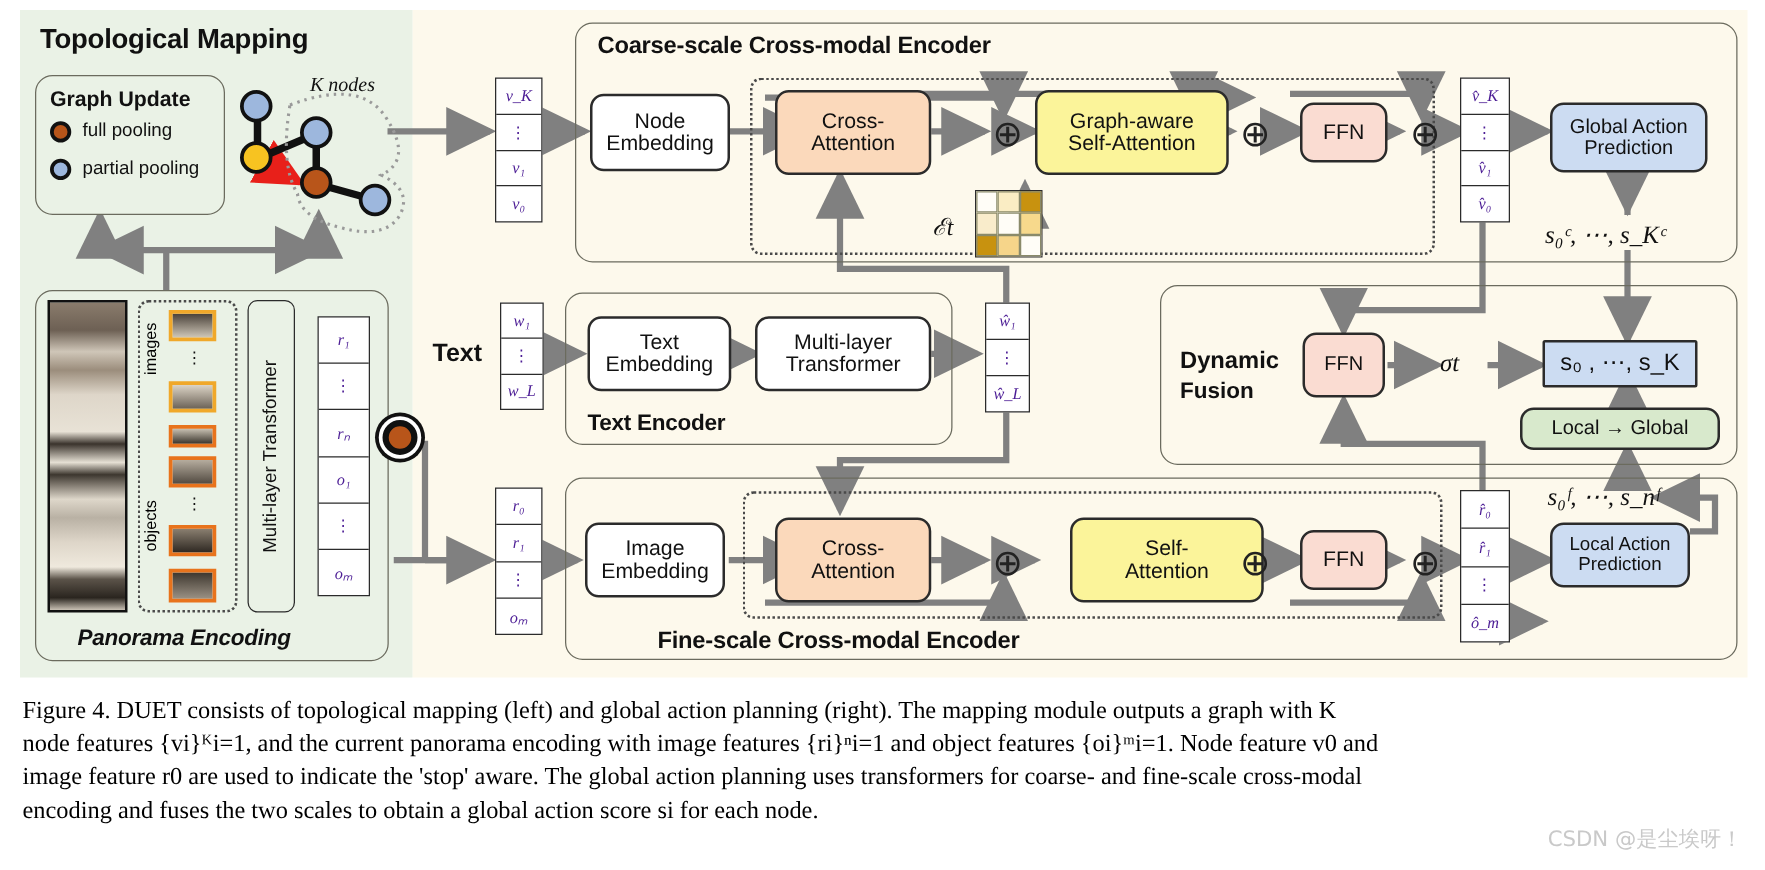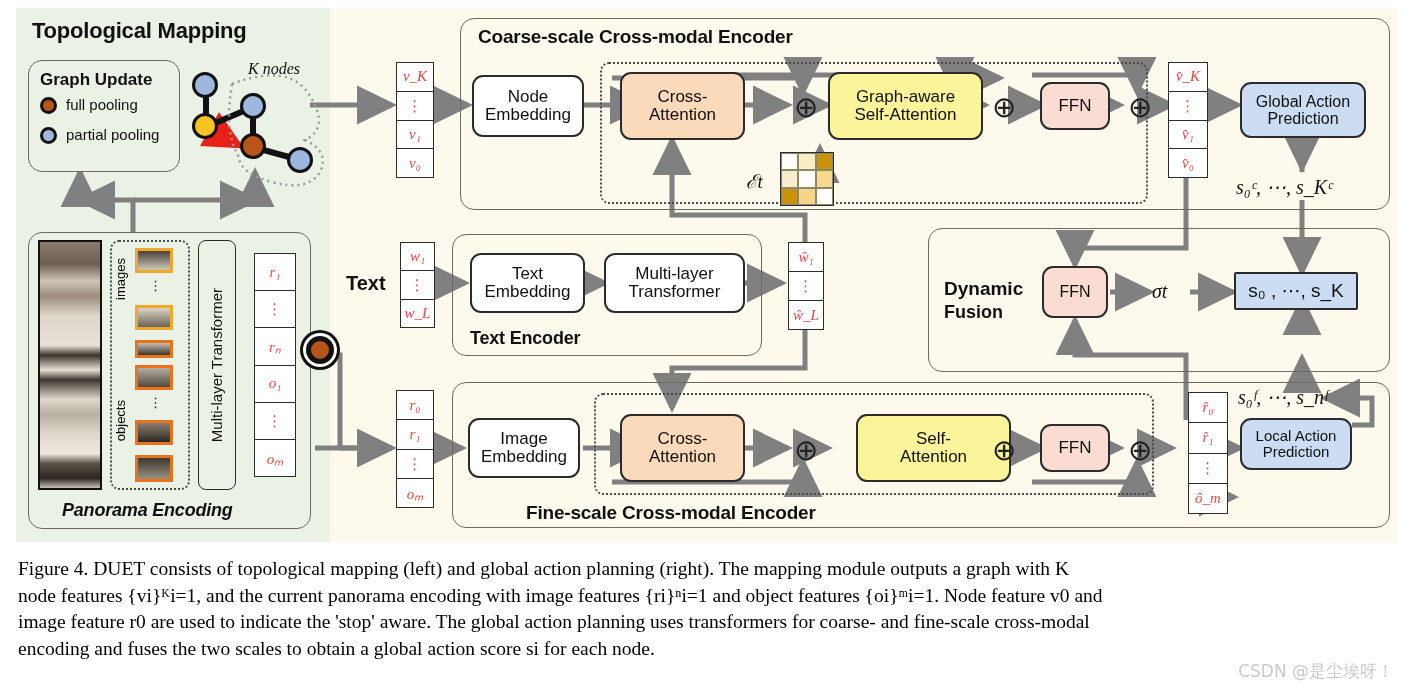--- a/index.html
+++ b/index.html
@@ -26,21 +26,21 @@
   .box.pink   { background:#fadcd2; }
   .box.blue   { background:#ccdcf2; }
   .box.green  { background:#d8e9cc; }
   .box.thin   { border-width:1.5px; border-radius:8px; }
   .box.sq     { border-radius:2px; }
 
   
   .stack { position:absolute; border:1.6px solid #2b2b2b; background:#fff; display:flex; flex-direction:column; }
   .stack .cell { flex:1; display:flex; align-items:center; justify-content:center;
                  border-bottom:1.6px solid #2b2b2b; font-family:"Liberation Serif", serif;
-                 font-style:italic; font-size:15px; color:#ef4444; }
+                 font-style:italic; font-size:13px; color:#4c1d95; }
   .stack .cell:last-child { border-bottom:none; }
   .dots { font-style:normal !important; letter-spacing:1px; font-size:15px; }
 
   .lbl { position:absolute; color:#111; white-space:nowrap; }
   .math { font-family:"Liberation Serif", serif; font-style:italic; }
 
   svg.wires { position:absolute; left:0; top:0; width:1412px; height:543px; pointer-events:none; }
 
   .dashbox { position:absolute; border:2px dotted #4a4a4a; border-radius:9px; }
 
@@ -309,37 +309,38 @@
 Embedding</div>
   <div class="box orange" style="left:620px; top:414px; width:125px; height:68px; font-size:17px; white-space:pre-line;">Cross-
 Attention</div>
   <div class="lbl" style="left:794px; top:433px; font-size:29px; color:#222;">⊕</div>
   <div class="box yellow" style="left:828px; top:414px; width:155px; height:68px; font-size:17px; white-space:pre-line;margin-left:28px;">Self-
 Attention</div>
   <div class="lbl" style="left:992px; top:433px; font-size:29px; color:#222;">⊕</div>
   <div class="box pink" style="left:1040px; top:424px; width:70px; height:48px; font-size:17px;">FFN</div>
   <div class="lbl" style="left:1128px; top:433px; font-size:29px; color:#222;">⊕</div>
 
-  <div class="stack" style="left:1168px; top:392px; width:40px; height:122px;margin-left:20px;">
+  <div class="stack" style="left:1168px; top:392px; width:40px; height:122px;">
     <div class="cell">r̂₀</div>
     <div class="cell">r̂₁</div>
     <div class="cell dots">⋮</div>
     <div class="cell">ô_m</div>
   </div>
 
   <div class="lbl math" style="left:1238px; top:385px; font-size:20px;">s₀ᶠ, ⋯, s_nᶠ</div>
   <div class="box blue" style="left:1240px; top:418px; width:112px; height:52px; font-size:15px; white-space:pre-line;">Local Action
 Prediction</div>
 
   <div class="panel" style="left:928px; top:228px; width:462px; height:144px;"></div>
   <div class="lbl" style="left:944px; top:278px; font-size:19px; font-weight:bold;">Dynamic</div>
   <div class="lbl" style="left:944px; top:302px; font-size:18px; font-weight:bold;">Fusion</div>
   <div class="box pink" style="left:1042px; top:266px; width:66px; height:52px; font-size:16px;">FFN</div>
   <div class="lbl math" style="left:1152px; top:280px; font-size:20px;">σt</div>
   <div class="box blue sq" style="left:1234px; top:272px; width:124px; height:38px; font-size:19px;">s₀ , ⋯, s_K</div>
+  <div class="box green" style="left:1216px; top:326px; width:160px; height:34px; font-size:16px;">Local → Global</div>
 
 </div>
 
 <div class="caption">
   <div>Figure 4. DUET consists of topological mapping (left) and global action planning (right). The mapping module outputs a graph with K</div>
   <div>node features {vi}ᴷi=1, and the current panorama encoding with image features {ri}ⁿi=1 and object features {oi}ᵐi=1. Node feature v0 and</div>
   <div>image feature r0 are used to indicate the 'stop' aware. The global action planning uses transformers for coarse- and fine-scale cross-modal</div>
   <div>encoding and fuses the two scales to obtain a global action score si for each node.</div>
 </div>
 <div class="wm">CSDN @是尘埃呀！</div>

